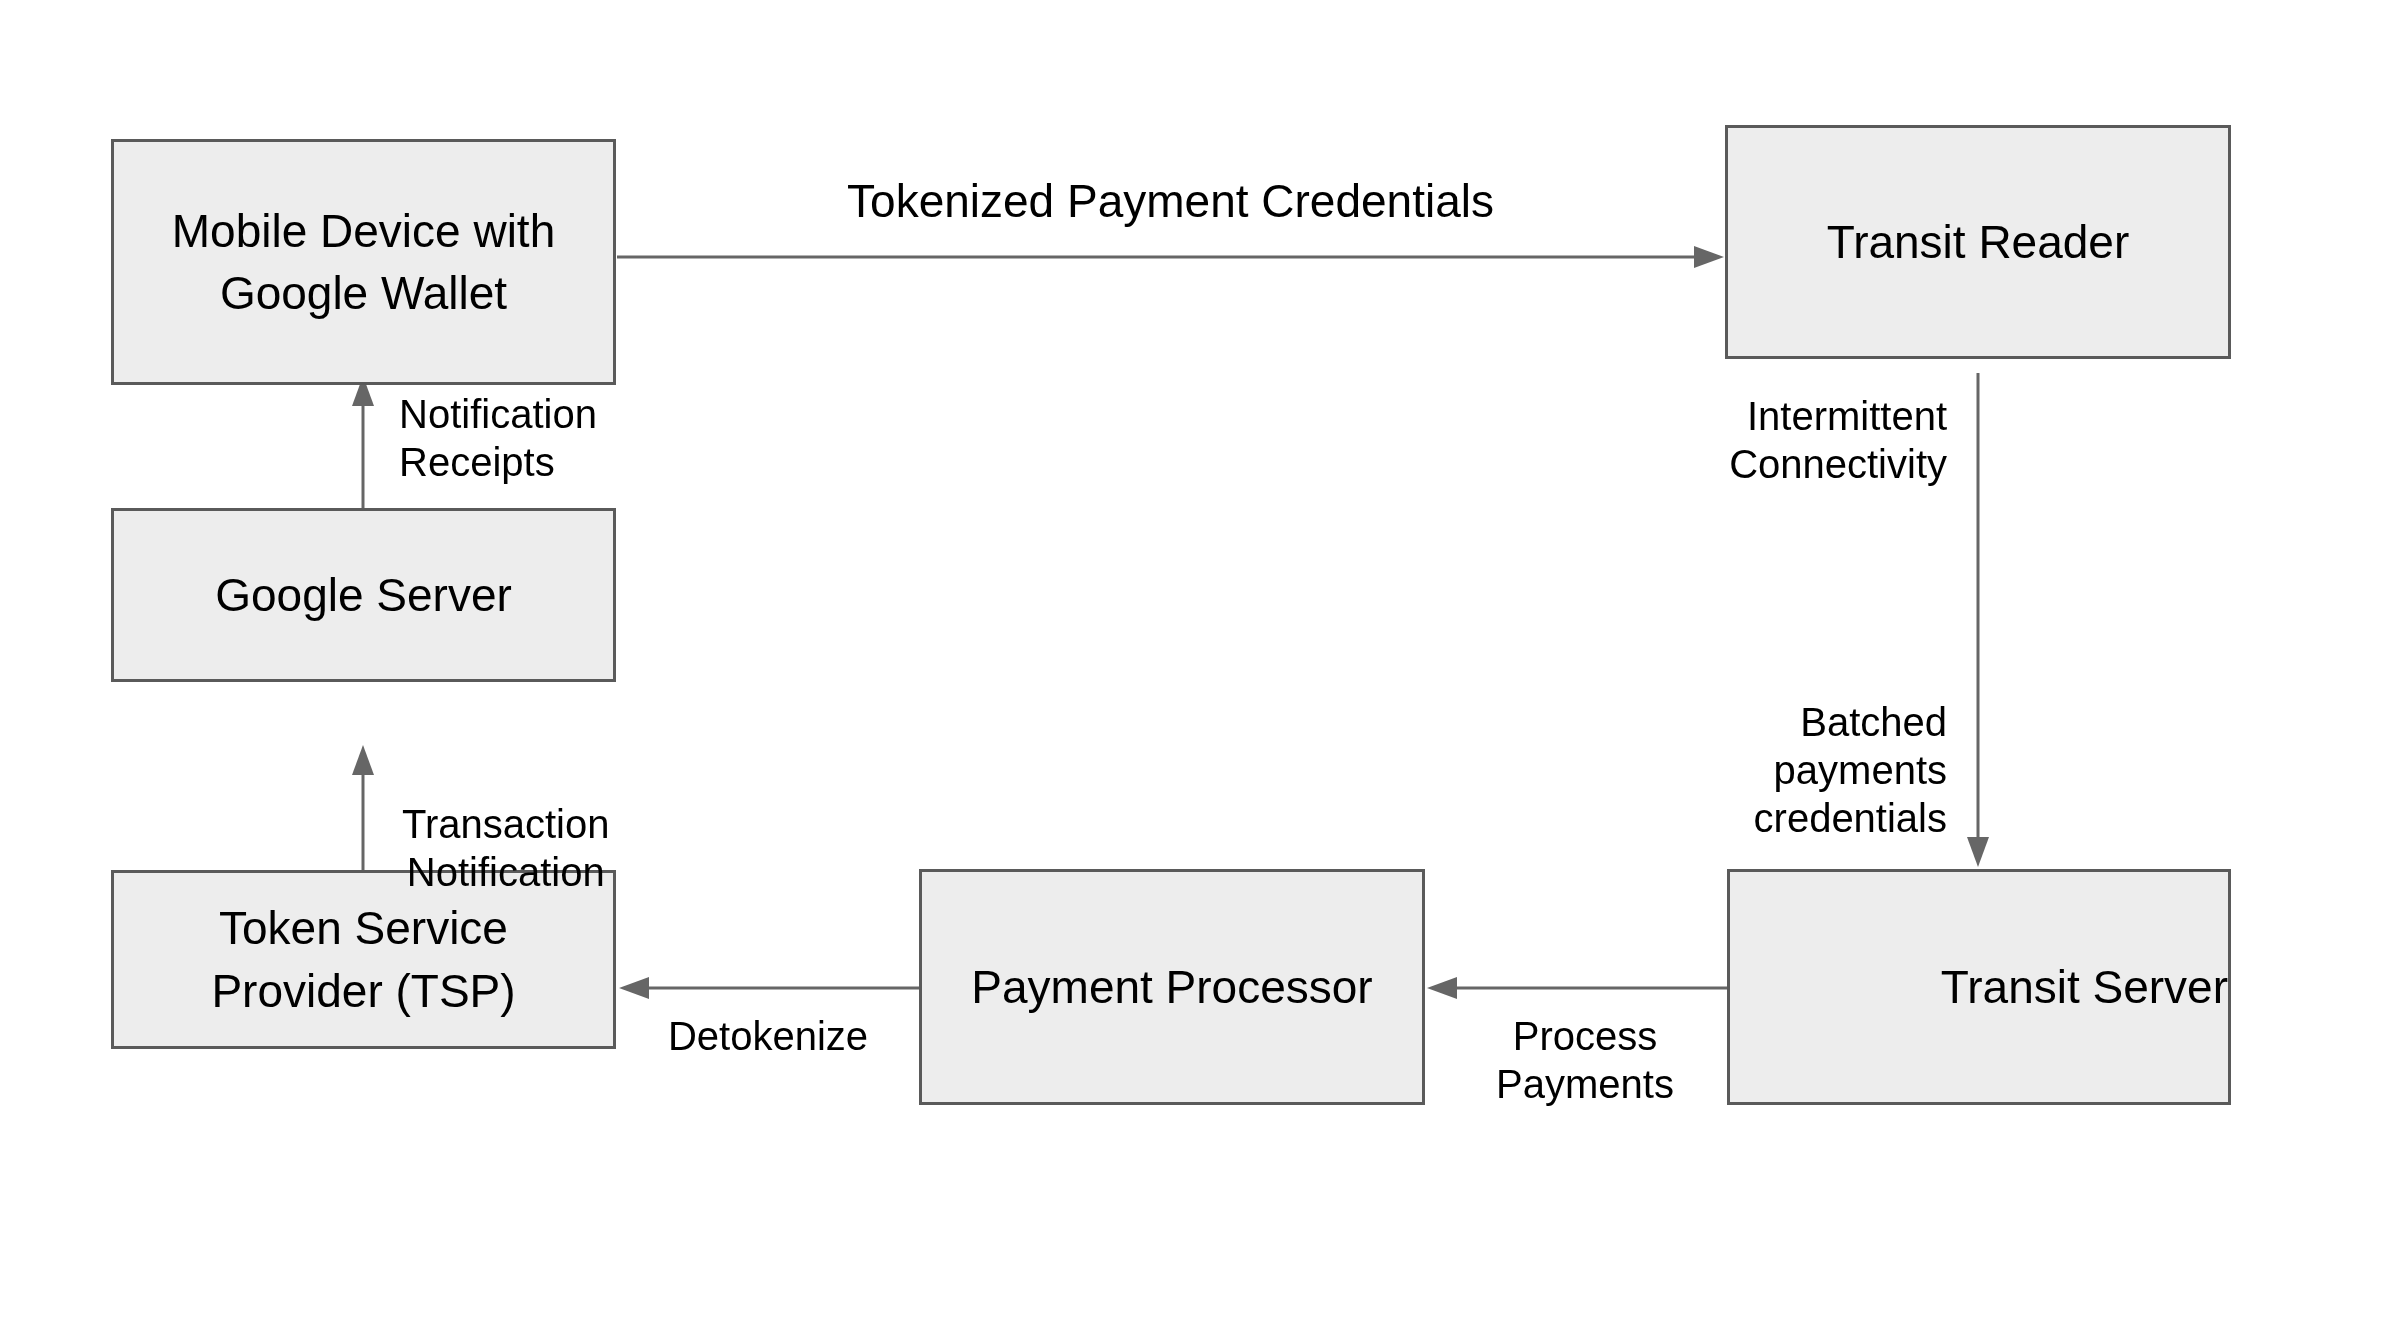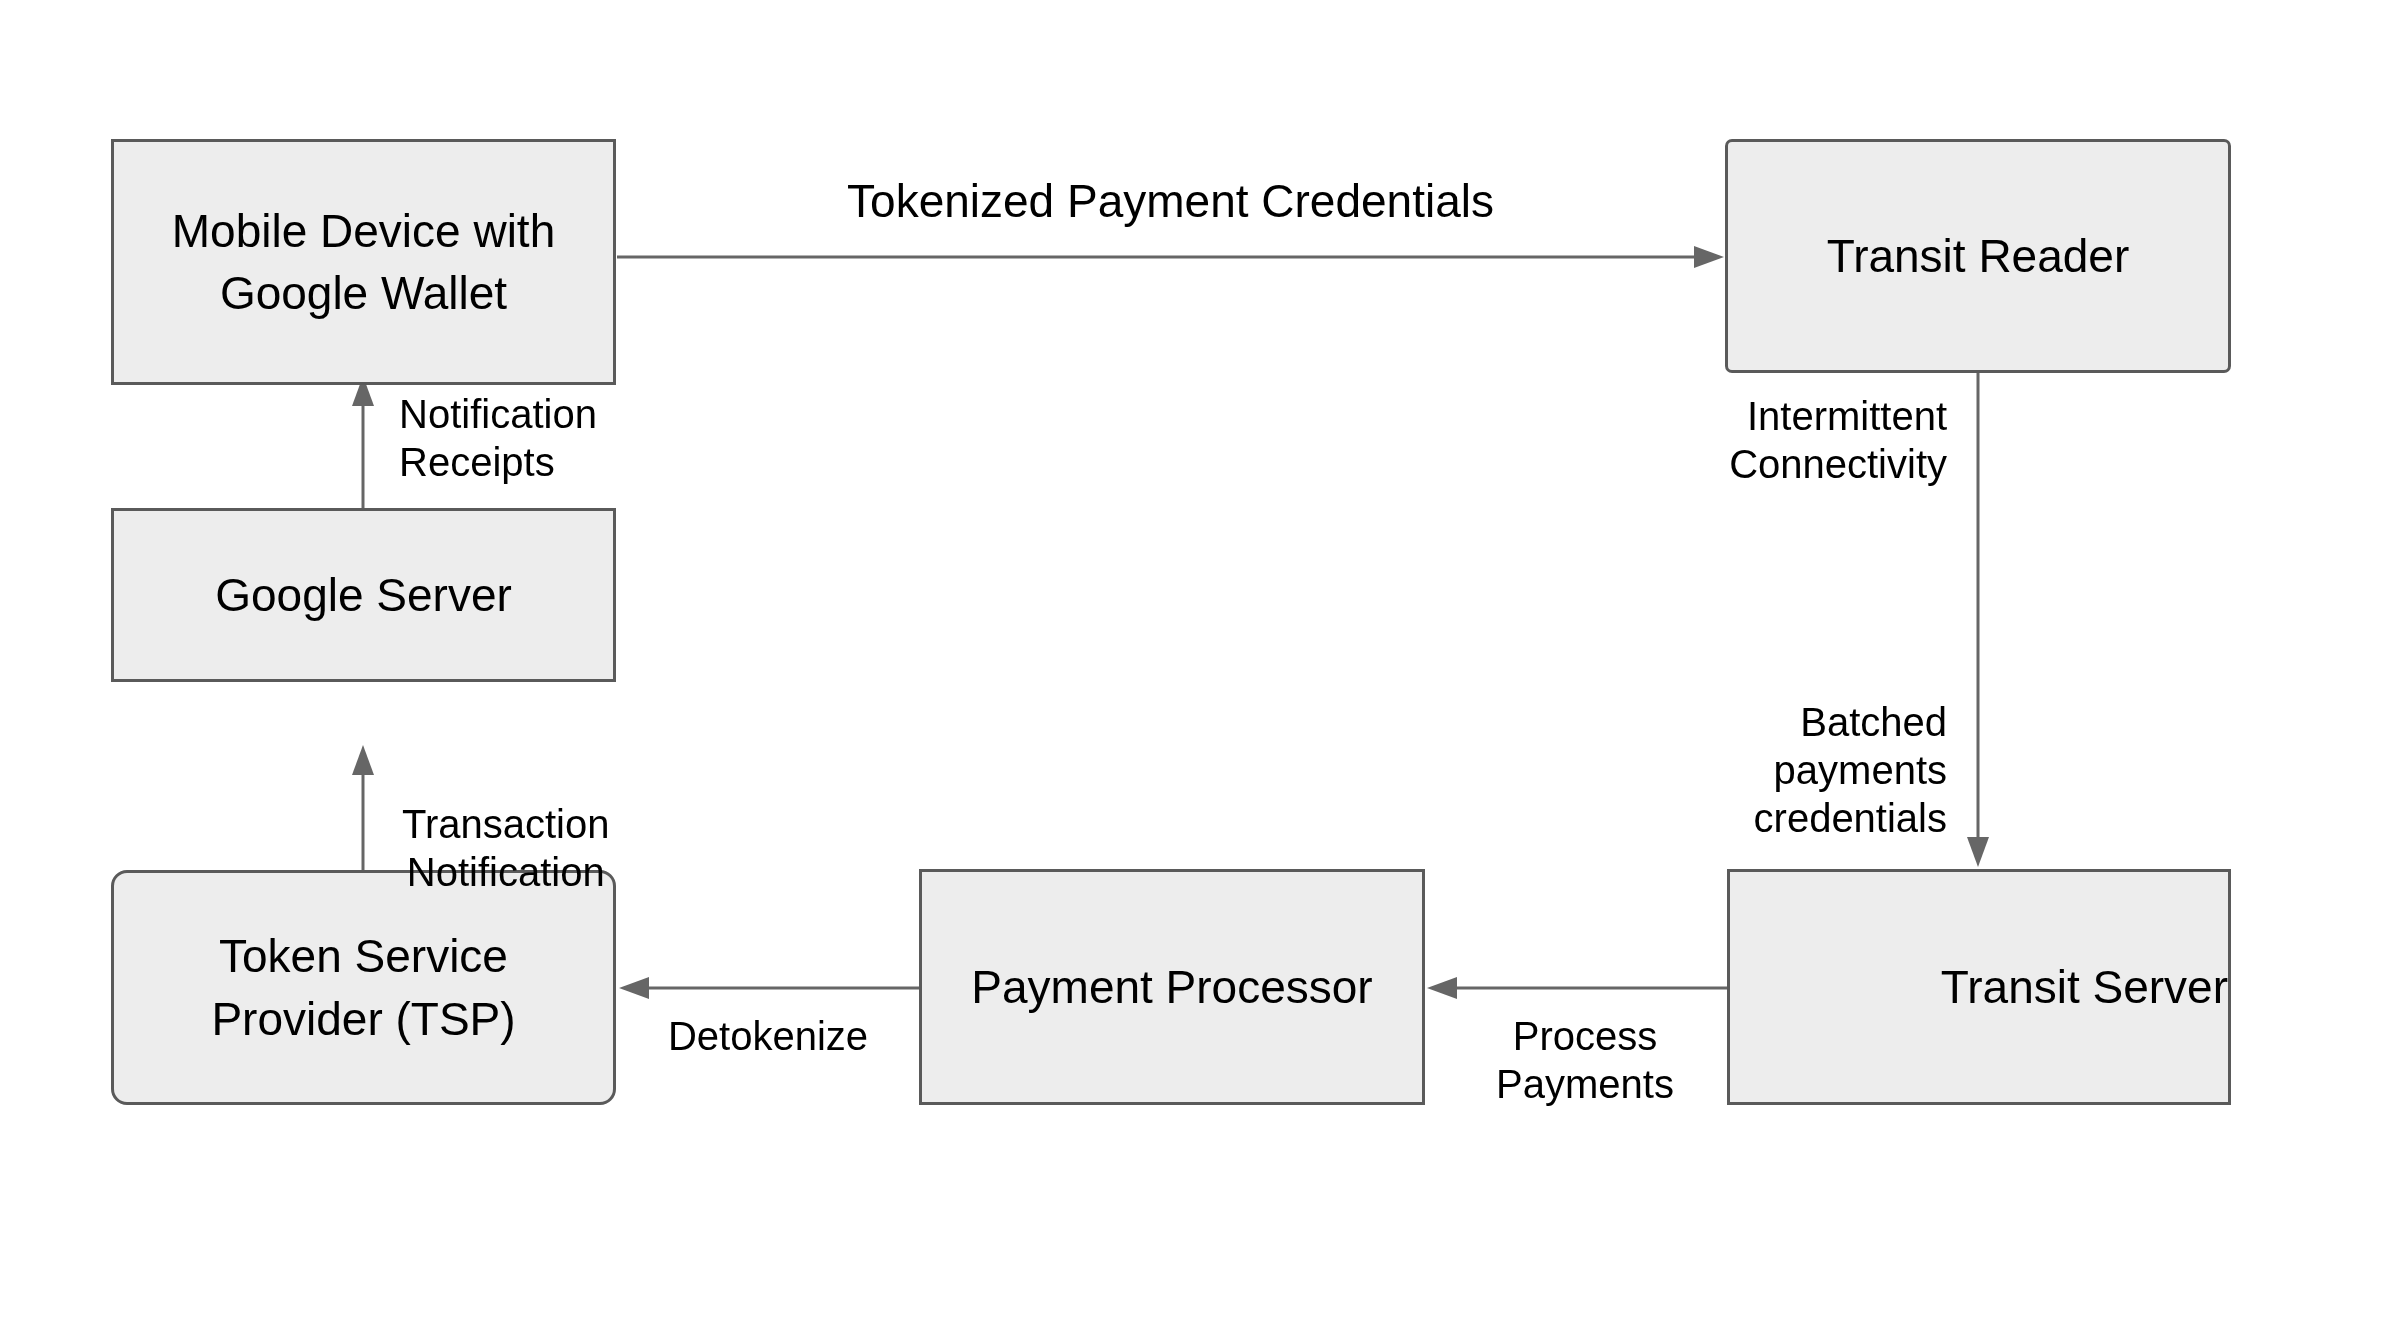--- a/index.html
+++ b/index.html
@@ -80,29 +80,29 @@
       <line x1="919" y1="988" x2="643" y2="988"></line>
       <polygon points="619,988 649,977 649,999"></polygon>
     </g>
   </svg>
 
   <div class="box" style="left:111px;top:139px;width:505px;height:246px;">
     <span>Mobile Device with
 Google Wallet</span>
   </div>
 
-  <div class="box" style="left:1725px;top:139px;width:506px;height:234px;border-radius:7px;">
+  <div class="box" style="left:1725px;top:125px;width:506px;height:234px;">
     <span>Transit Reader</span>
   </div>
 
   <div class="box" style="left:111px;top:508px;width:505px;height:174px;text-align:right;">
     <span>Google Server</span>
   </div>
 
-  <div class="box" style="left:111px;top:870px;width:505px;height:235px;border-radius:16px;">
+  <div class="box" style="left:111px;top:870px;width:505px;height:179px;">
     <span>Token Service
 Provider (TSP)</span>
   </div>
 
   <div class="box" style="left:919px;top:869px;width:506px;height:236px;">
     <span>Payment Processor</span>
   </div>
 
   <div class="box" style="left:1727px;top:869px;width:504px;height:236px;justify-content:flex-end;">
     <span>Transit Server</span>

